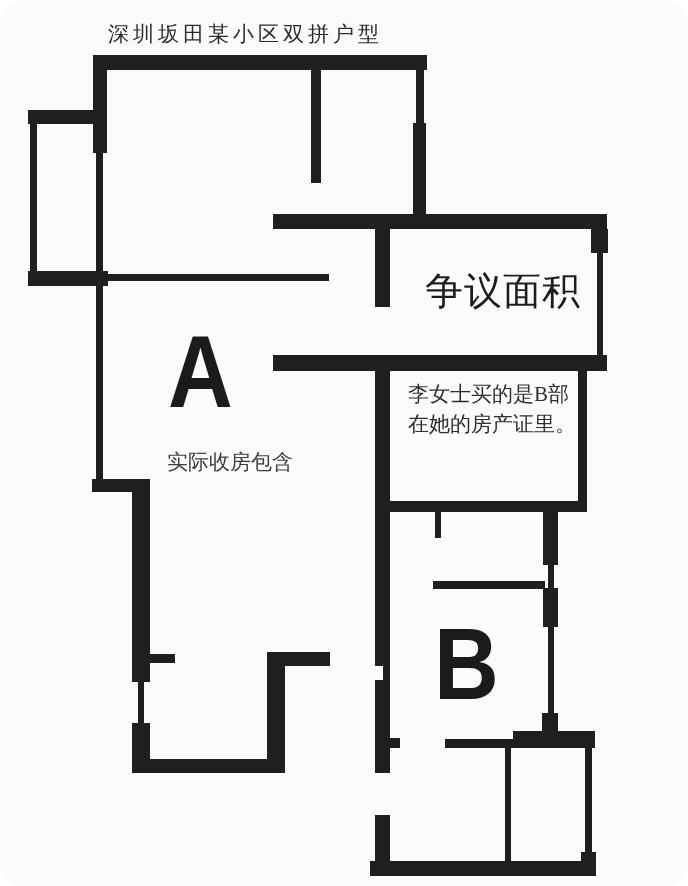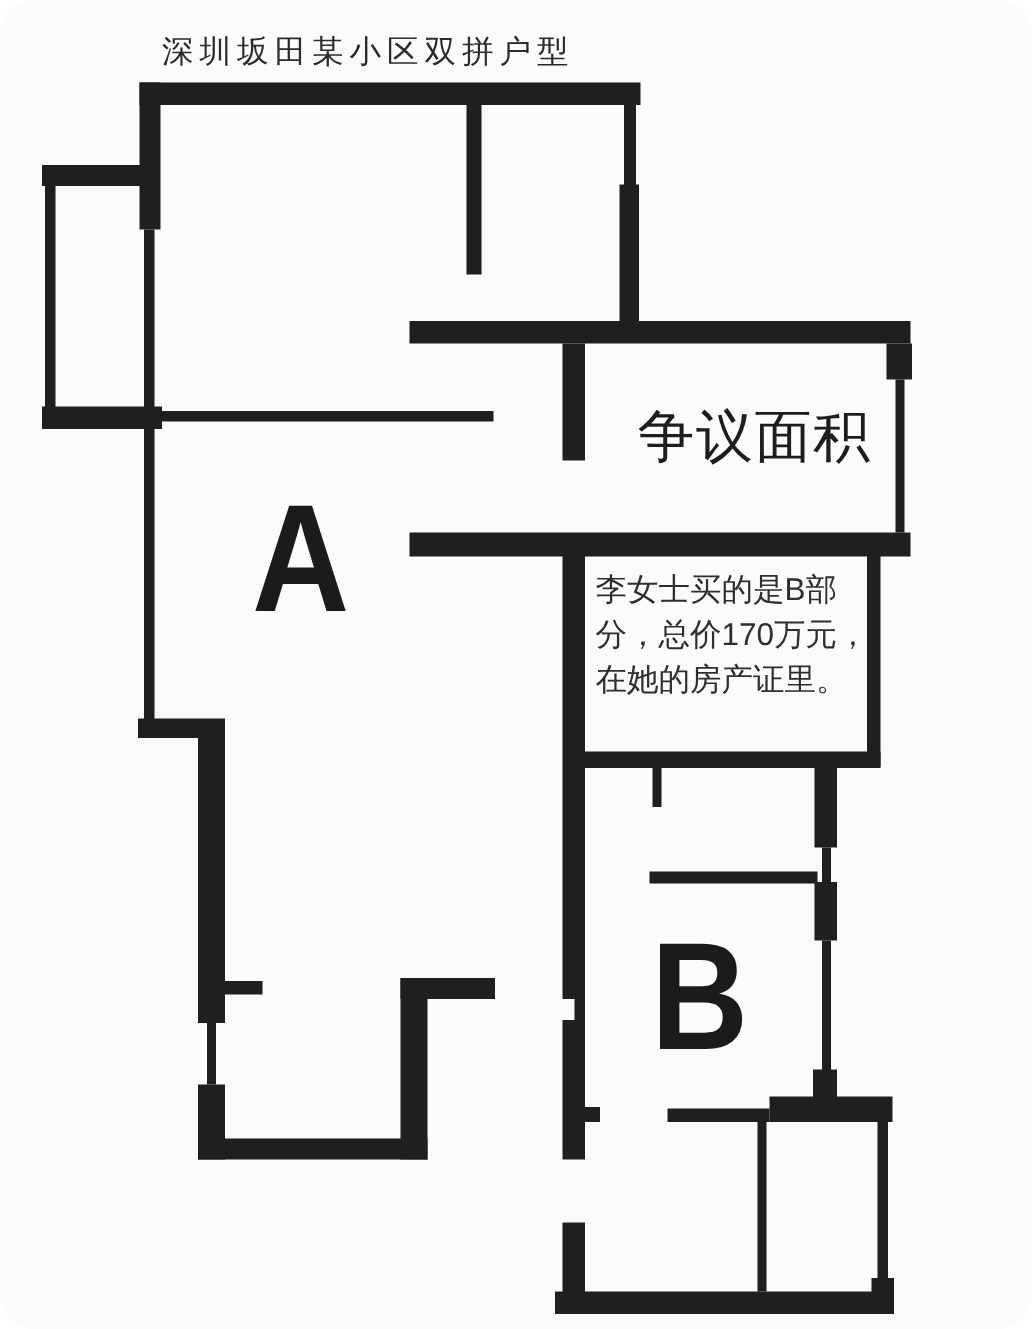--- a/index.html
+++ b/index.html
@@ -31,22 +31,22 @@
     color:#1d1d1d;
     font-family:Liberation Serif, serif;
   }
   .note{position:absolute;}
   .note div{white-space:nowrap;}
   .note-a{
     left:167px;top:447px;
     font-size:21px;line-height:29px;color:#3d3d3d;
   }
   .note-b{
-    left:397px;top:379px;
-    font-size:21px;line-height:30px;color:#2e2e2e;
+    left:408px;top:379px;
+    font-size:21px;line-height:30px;color:#2e2e2e;font-family:Liberation Serif, serif;
   }
 </style>
 </head>
 <body>
 
 <div class="canvas">
 
   <svg class="walls" width="688" height="886" viewBox="0 0 688 886">
     <g fill="#1f1f1f">
 
@@ -110,23 +110,23 @@
     </g>
   </svg>
 
   <div class="txt title">深圳坂田某小区双拼户型</div>
 
   <div class="txt unit-label label-a">A</div>
 
   <div class="txt disputed">争议面积</div>
 
   <div class="note note-a">
+    <div>实际收房包含</div>
   </div>
 
   <div class="note note-b">
     <div>李女士买的是B部</div>
-    <div>分，总价170万元，</div>
     <div>在她的房产证里。</div>
   </div>
 
   <div class="txt unit-label label-b">B</div>
 
 </div>
 
 </body></html>

